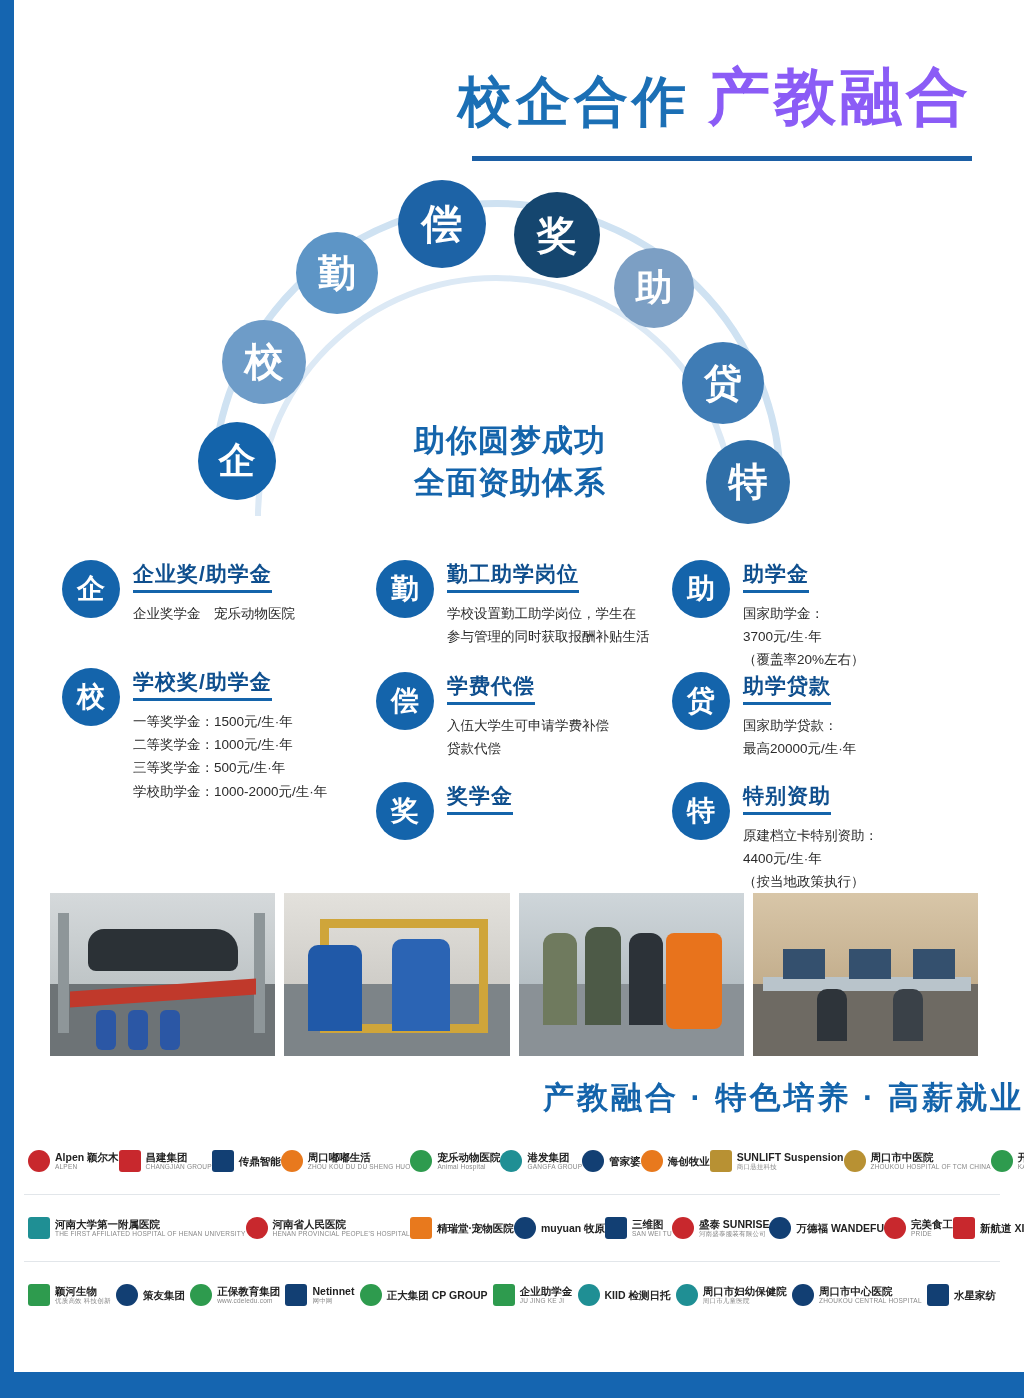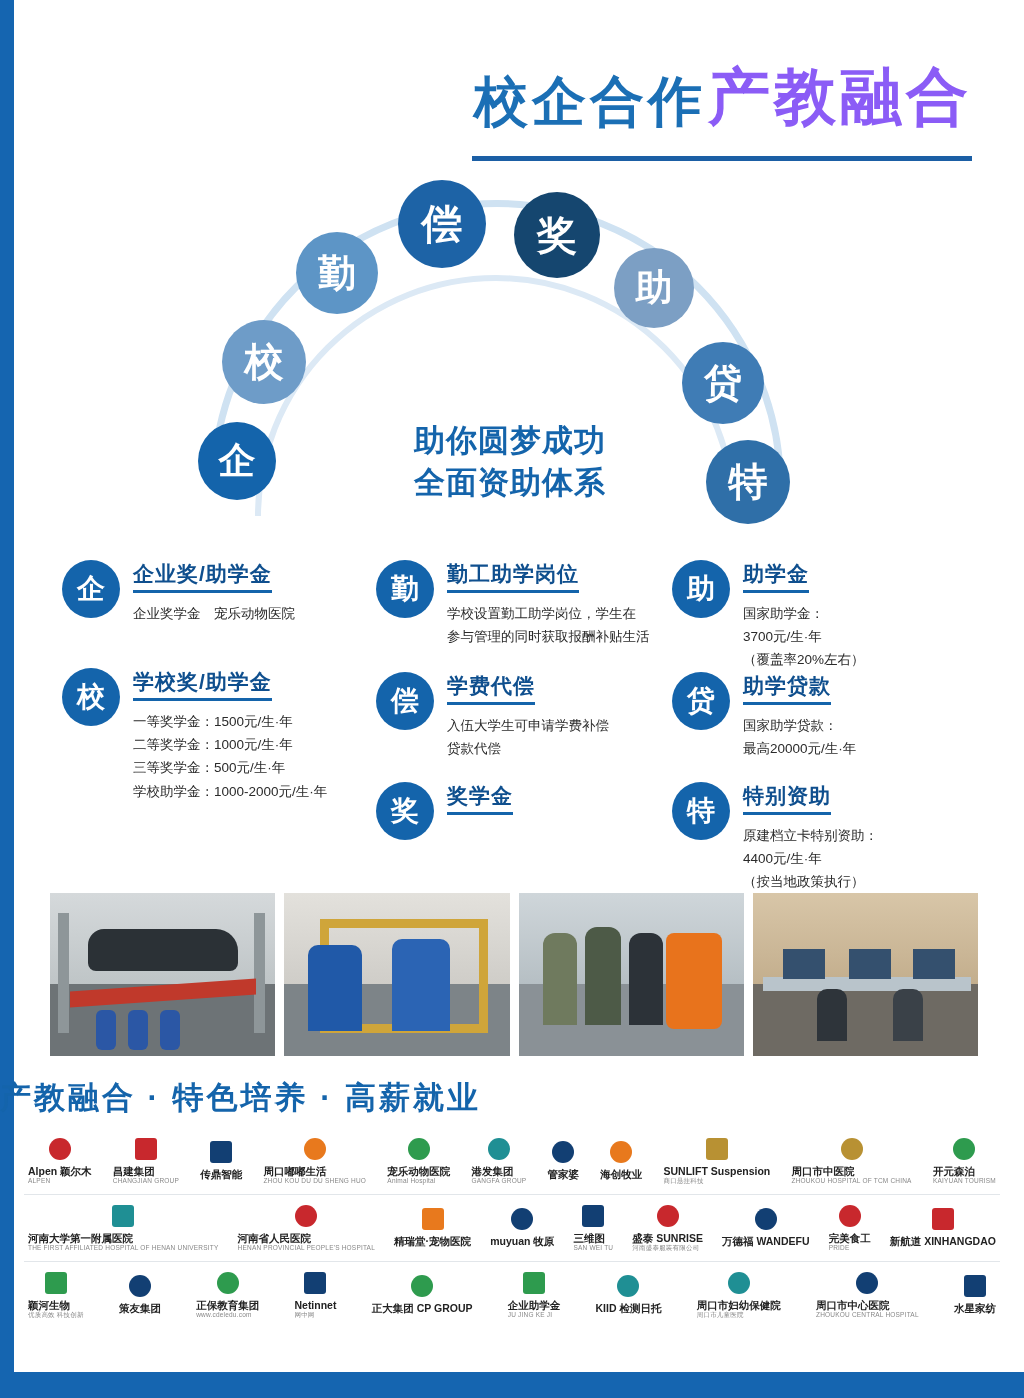--- a/index.html
+++ b/index.html
@@ -8,21 +8,21 @@
     background:#ffffff;
     font-family:"Liberation Sans","DejaVu Sans",sans-serif;
     color:#1b3c68;
   }
   
   .edge-left{position:absolute;left:0;top:0;width:14px;height:1398px;background:#1565b0;}
   .edge-bottom{position:absolute;left:0;bottom:0;width:1024px;height:26px;background:#1565b0;}
 
   
   .header{position:absolute;left:0;top:66px;width:1024px;height:110px;}
-  .header .title-wrap{position:absolute;right:52px;top:0;display:flex;align-items:flex-end;gap:2px;}
+  .header .title-wrap{position:absolute;right:52px;top:0;display:flex;align-items:flex-end;gap:18px;}
   .title-a{font-size:54px;font-weight:bold;color:#1b6fb5;letter-spacing:4px;line-height:1;}
   .title-b{font-size:62px;font-weight:bold;color:#8b5cf6;letter-spacing:4px;line-height:1;}
   .header .rule{position:absolute;right:52px;top:90px;width:500px;height:5px;background:#1b5fa5;}
 
   
   .arc{position:absolute;left:150px;top:170px;width:700px;height:360px;}
   .arc-line{
     position:absolute;left:60px;top:30px;width:560px;height:560px;
     border:7px solid #cfe2f2;border-radius:50%;
     clip-path:inset(0 0 52% 0);
@@ -99,29 +99,29 @@
   .p4 .wall{background:linear-gradient(#d8c6a8,#c3ae8d);}
   .p4 .floor{background:#6e6a63;}
   .p4 .desk{position:absolute;left:10px;top:84px;width:208px;height:14px;background:#b9c4cb;}
   .p4 .m1{position:absolute;left:30px;top:56px;width:42px;height:30px;background:#34506e;}
   .p4 .m2{position:absolute;left:96px;top:56px;width:42px;height:30px;background:#34506e;}
   .p4 .m3{position:absolute;left:160px;top:56px;width:42px;height:30px;background:#34506e;}
   .p4 .s1{position:absolute;left:64px;top:96px;width:30px;height:52px;background:#2e343a;border-radius:10px 10px 0 0;}
   .p4 .s2{position:absolute;left:140px;top:96px;width:30px;height:52px;background:#3a4148;border-radius:10px 10px 0 0;}
 
   
-  .slogan{position:absolute;left:0;top:1077px;width:1024px;text-align:left;
+  .slogan{position:absolute;left:0;top:1077px;width:1024px;text-align:right;
     font-size:31px;font-weight:bold;color:#1464ab;letter-spacing:3px;}
 
   
   .logos{position:absolute;left:24px;top:1128px;width:976px;}
   .logo-row{display:flex;align-items:center;justify-content:space-between;
     height:66px;border-bottom:1px solid #e2e6ea;padding:0 4px;}
   .logo-row:last-child{border-bottom:none;}
-  .logo{display:flex;align-items:center;gap:5px;font-size:9px;color:#3a3a3a;white-space:nowrap;flex-direction:column;}
+  .logo{display:flex;align-items:center;gap:5px;font-size:9px;color:#3a3a3a;white-space:nowrap;}
   .mark{width:22px;height:22px;border-radius:50%;background:#1464ab;flex:0 0 22px;}
   .mark.sq{border-radius:3px;}
   .mark.red{background:#c8282d;}
   .mark.green{background:#2e9b4e;}
   .mark.orange{background:#e8791d;}
   .mark.gold{background:#b89133;}
   .mark.navy{background:#123f73;}
   .mark.teal{background:#1f8f94;}
   .logo .txt{line-height:1.15;}
   .logo .txt b{display:block;font-size:10.5px;color:#222;font-weight:bold;}

